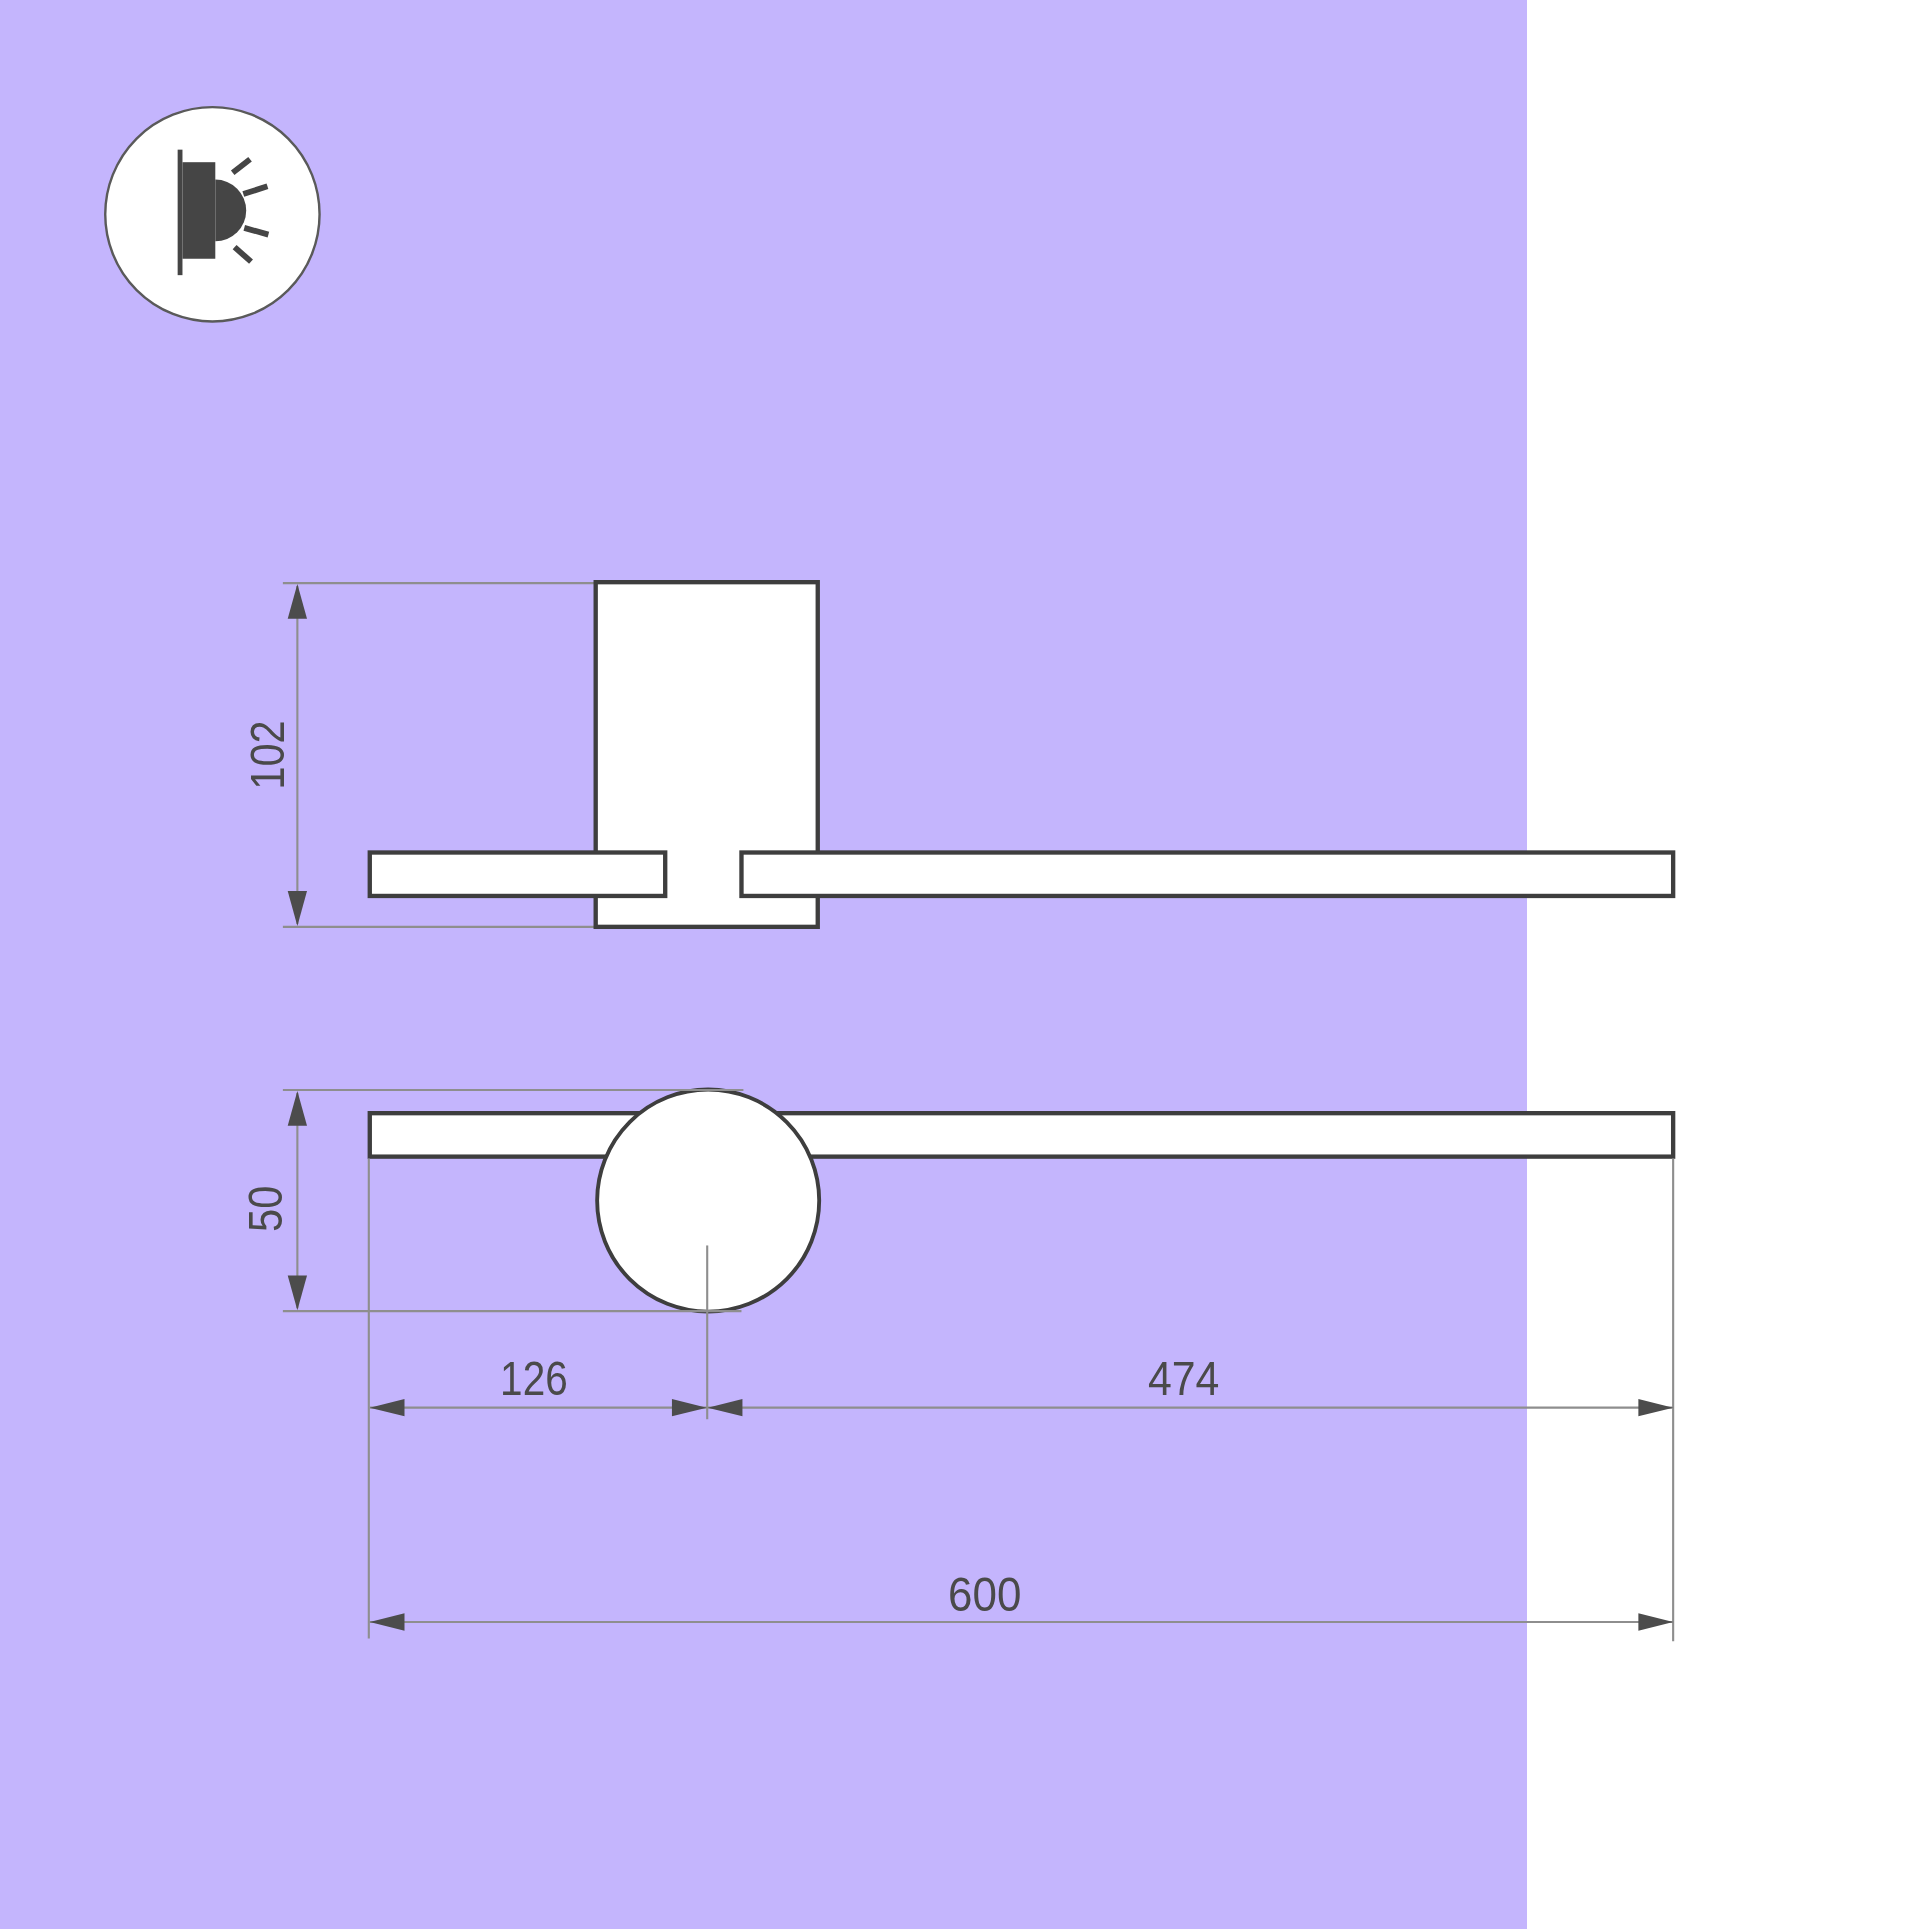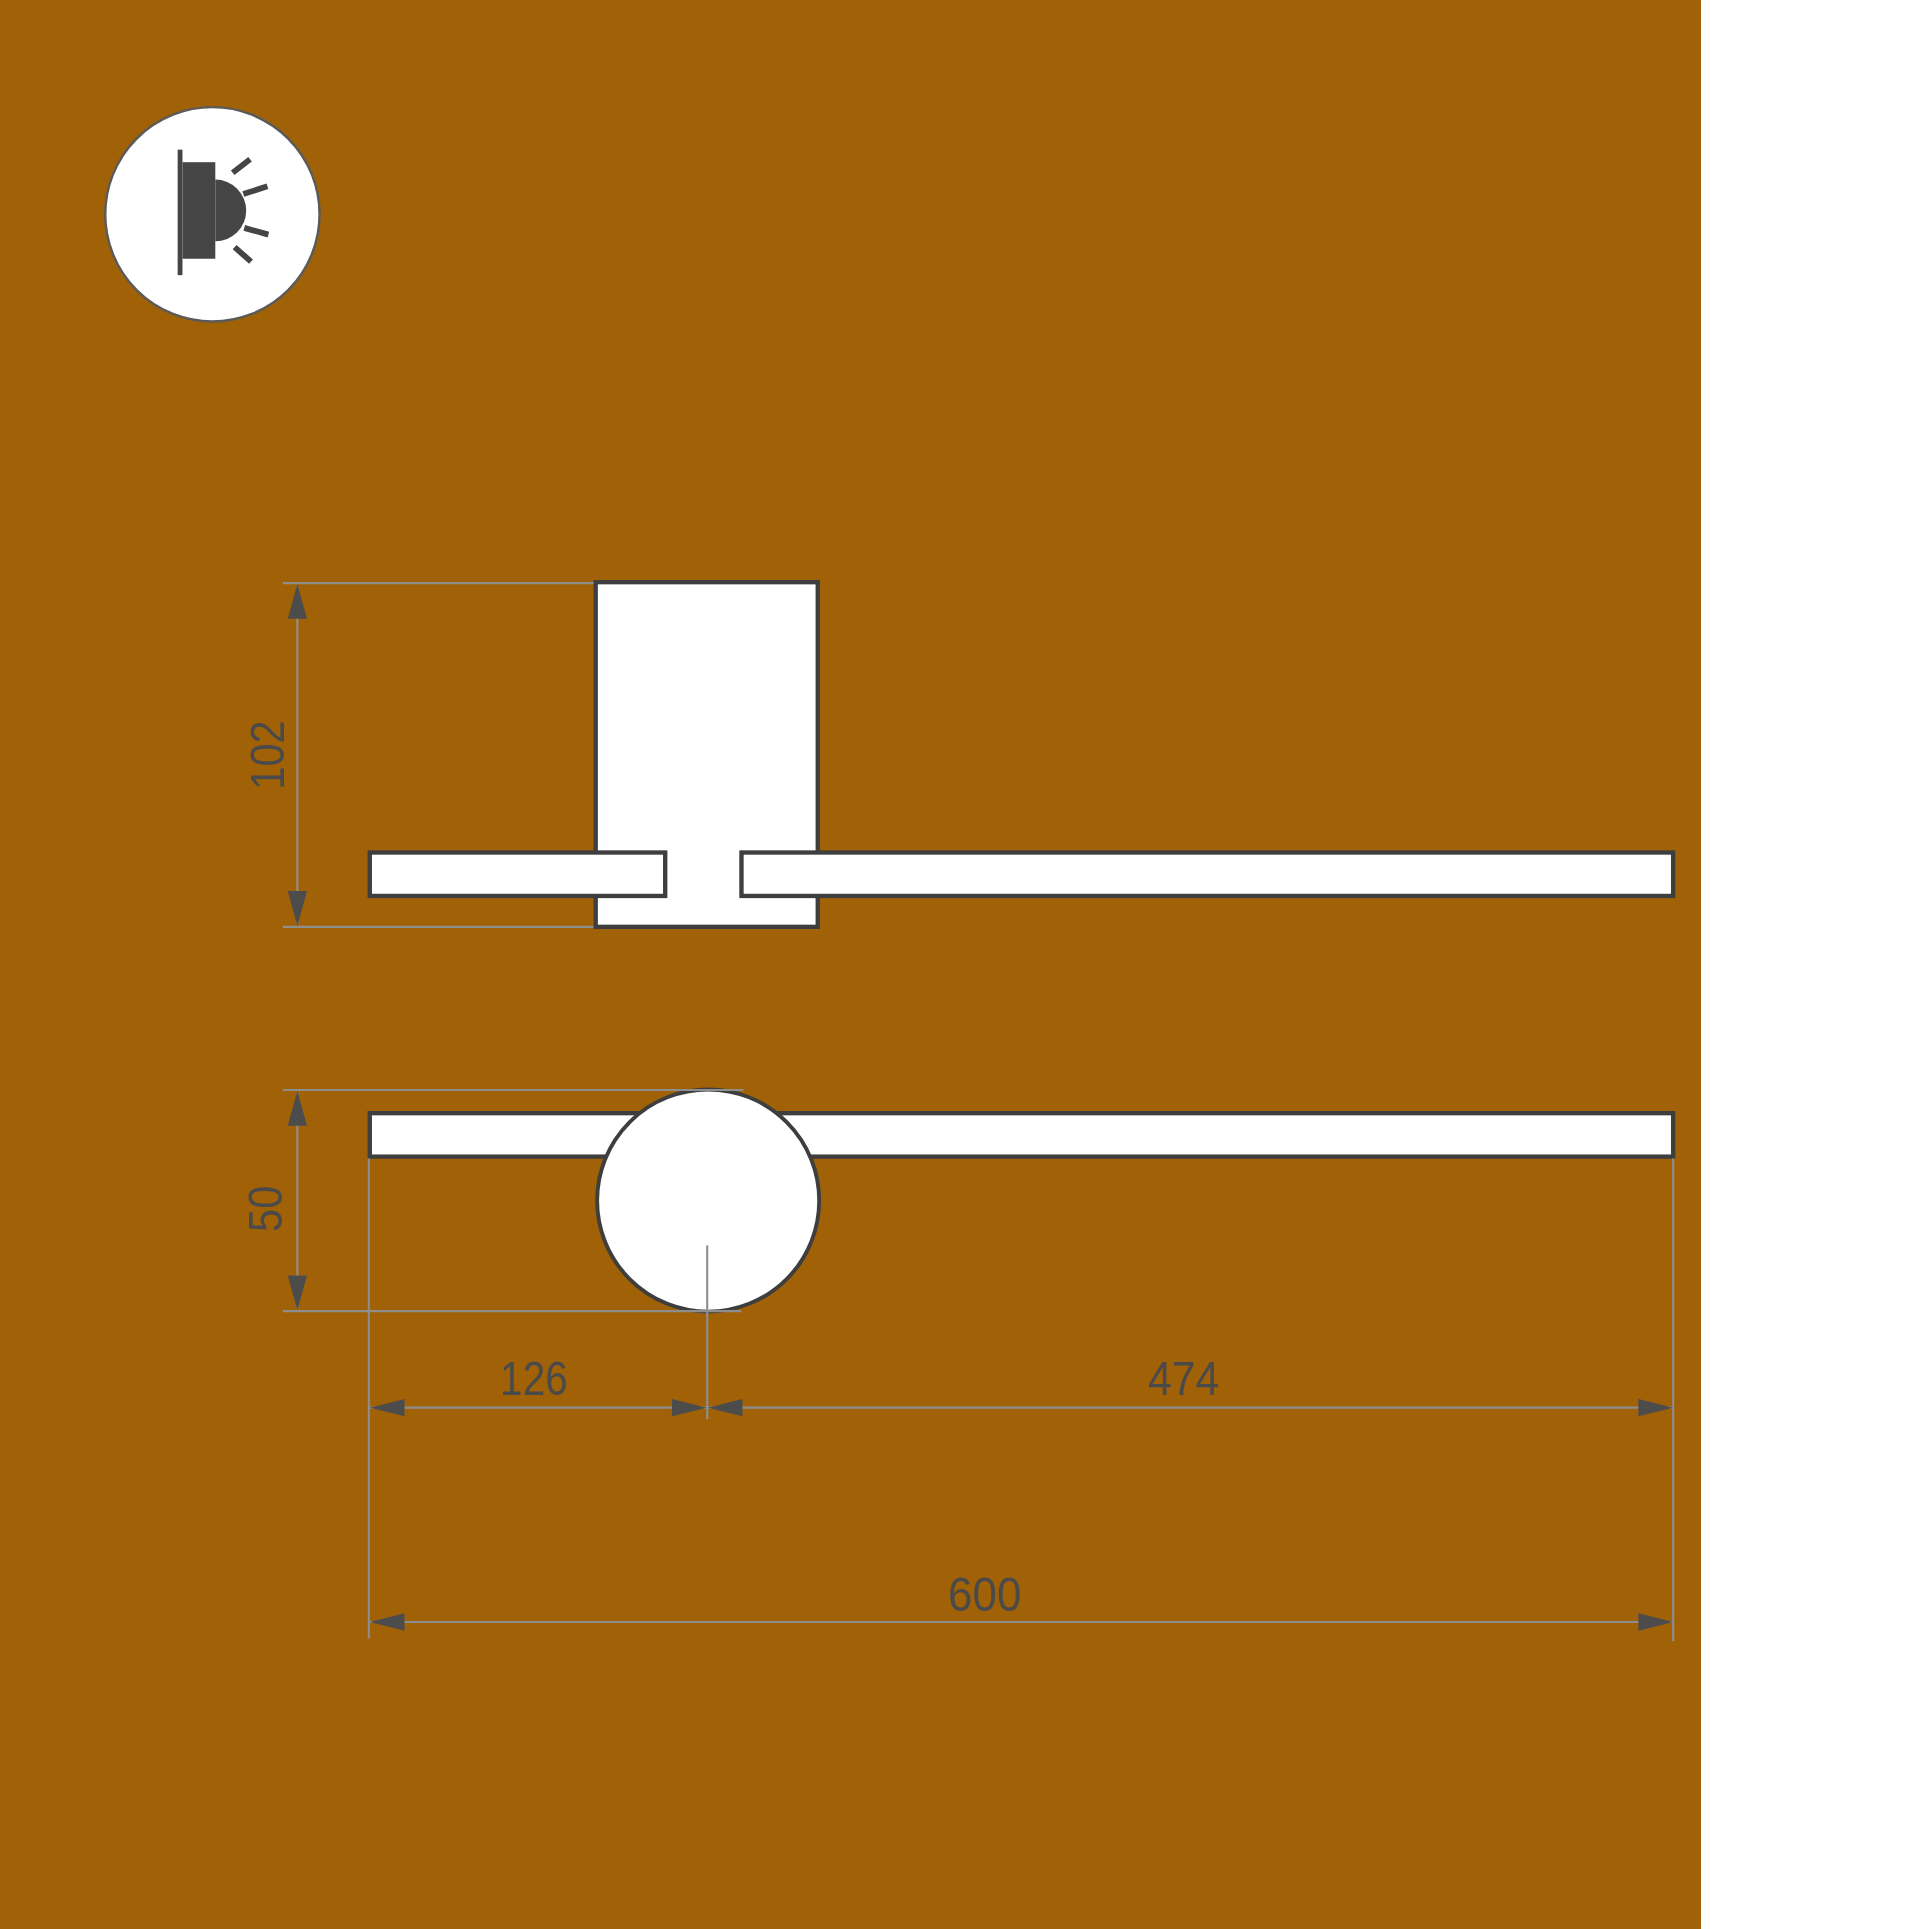--- a/index.html
+++ b/index.html
@@ -2,23 +2,23 @@
 <html><head>
 <meta charset="utf-8">
 <style>
   html, body {
     margin: 0;
     padding: 0;
     background: #ffffff;
   }
   .canvas {
     position: relative;
-    width: 1701px;
+    width: 1527px;
     height: 1929px;
-    background: #a16207;
+    background: #c4b5fd;
     font-family: "Liberation Sans", sans-serif;
   }
   svg { display: block; }
   text {
     font-family: "Liberation Sans", sans-serif;
     font-size: 50px;
     fill: #4a4a4a;
   }
 </style>
 </head>

